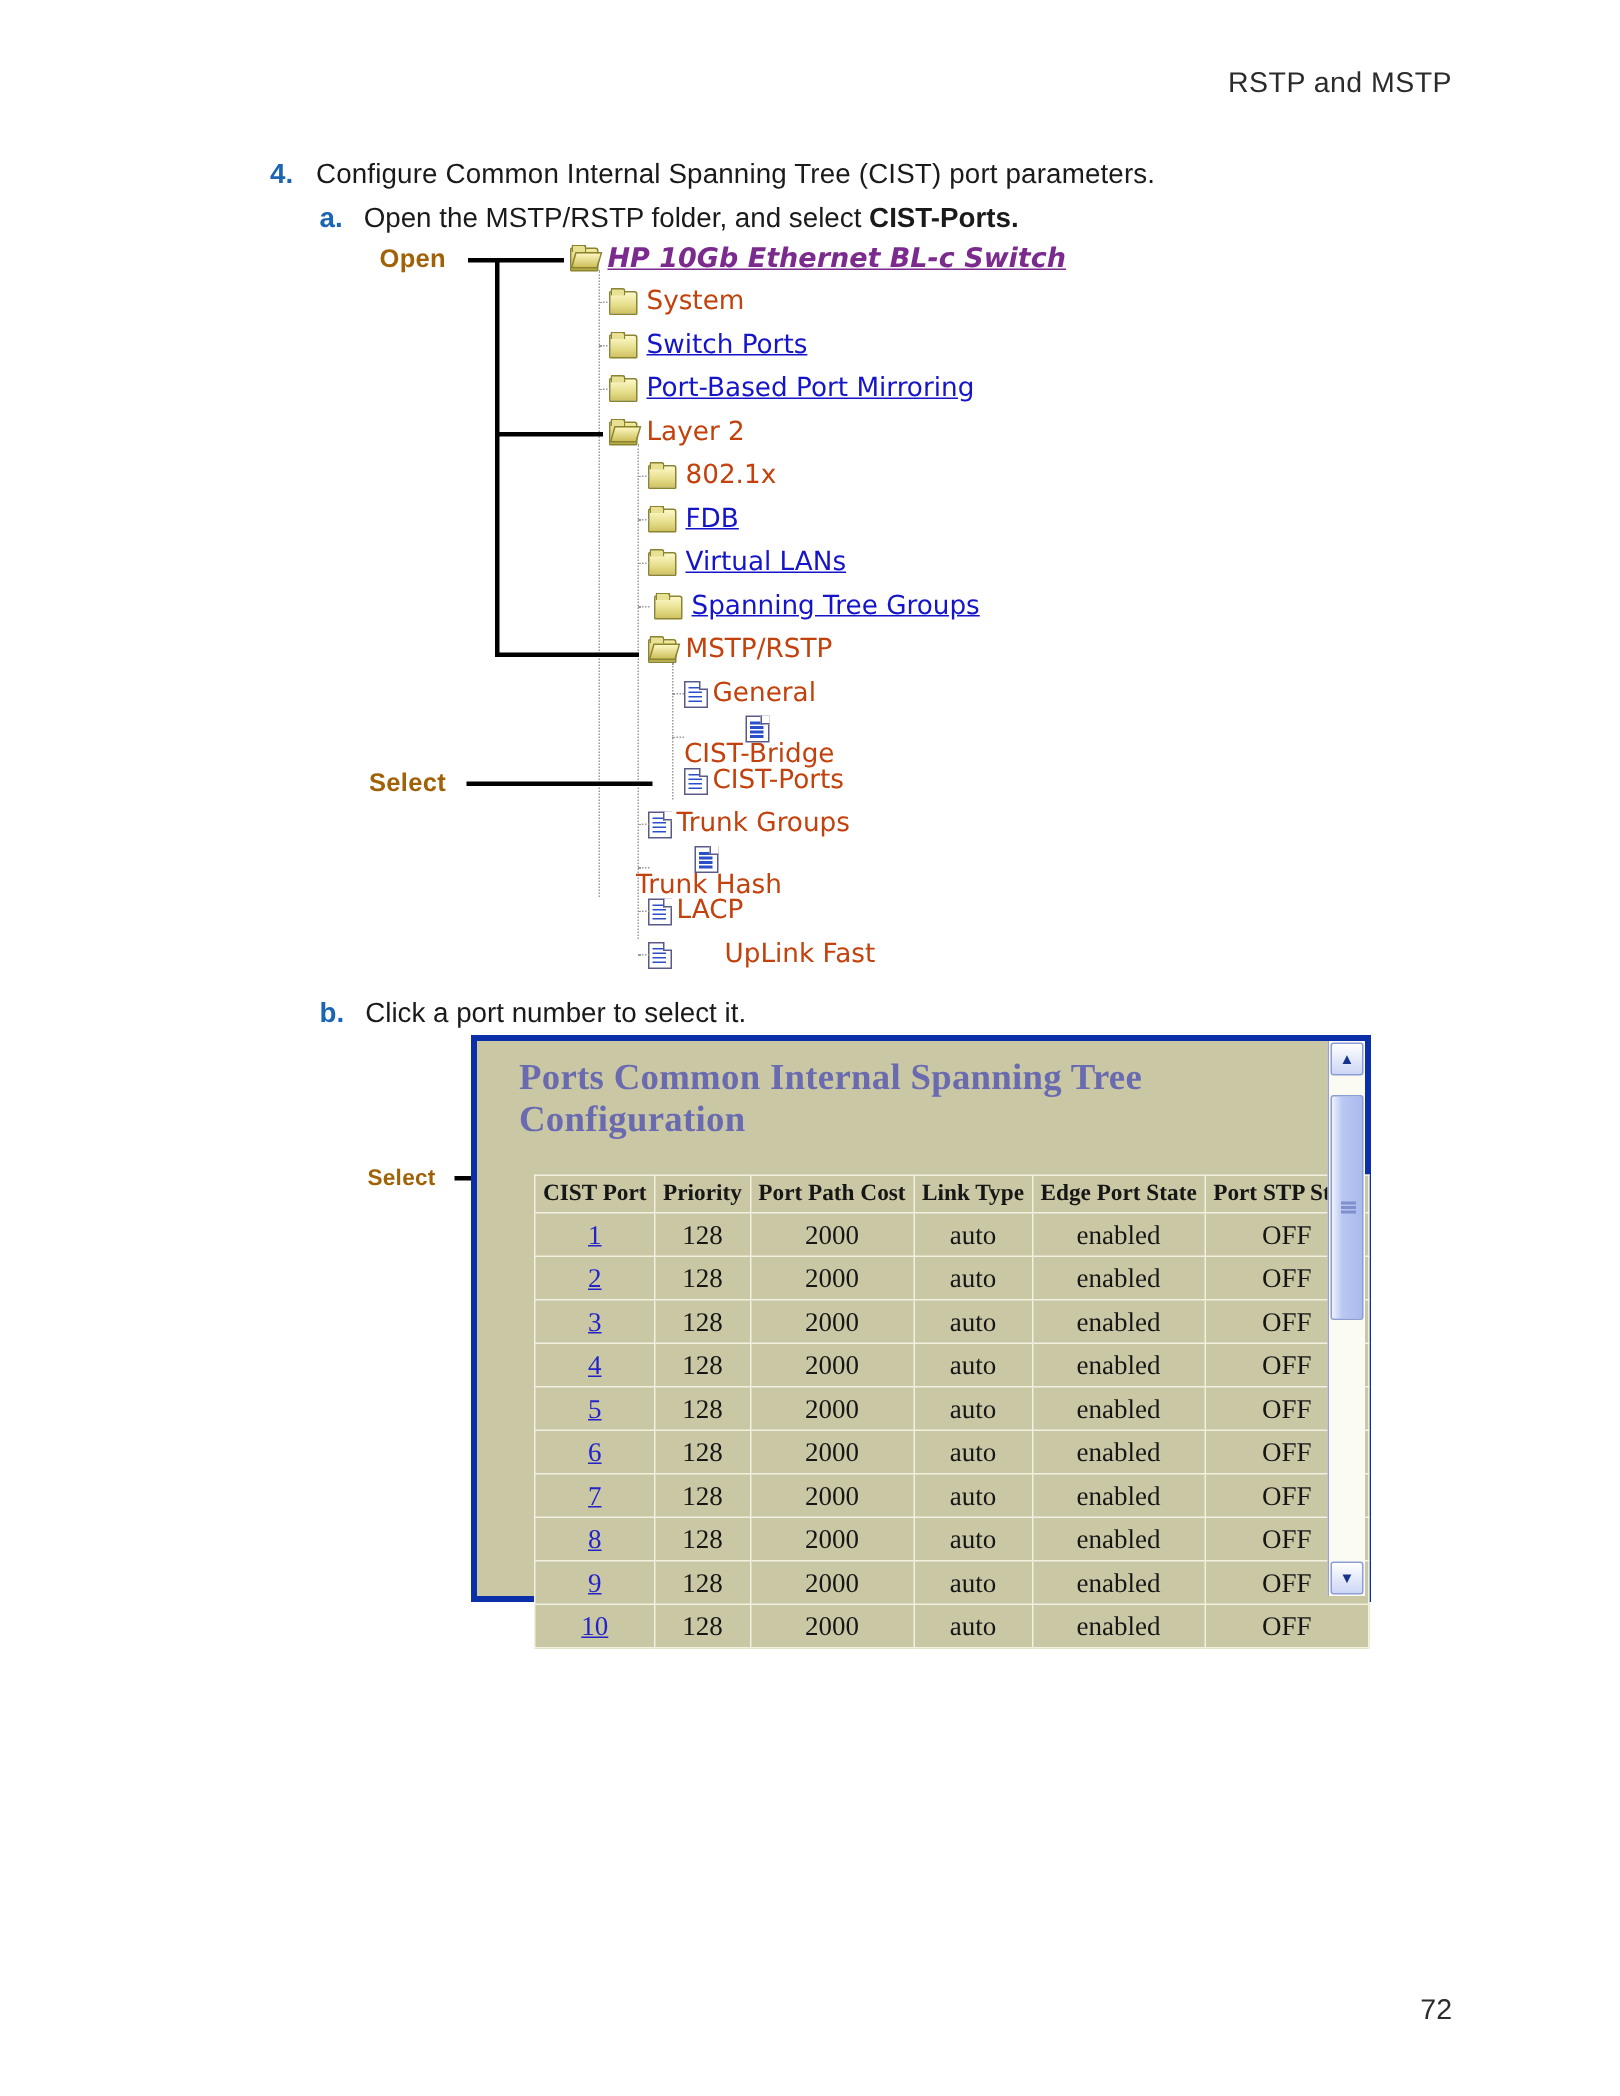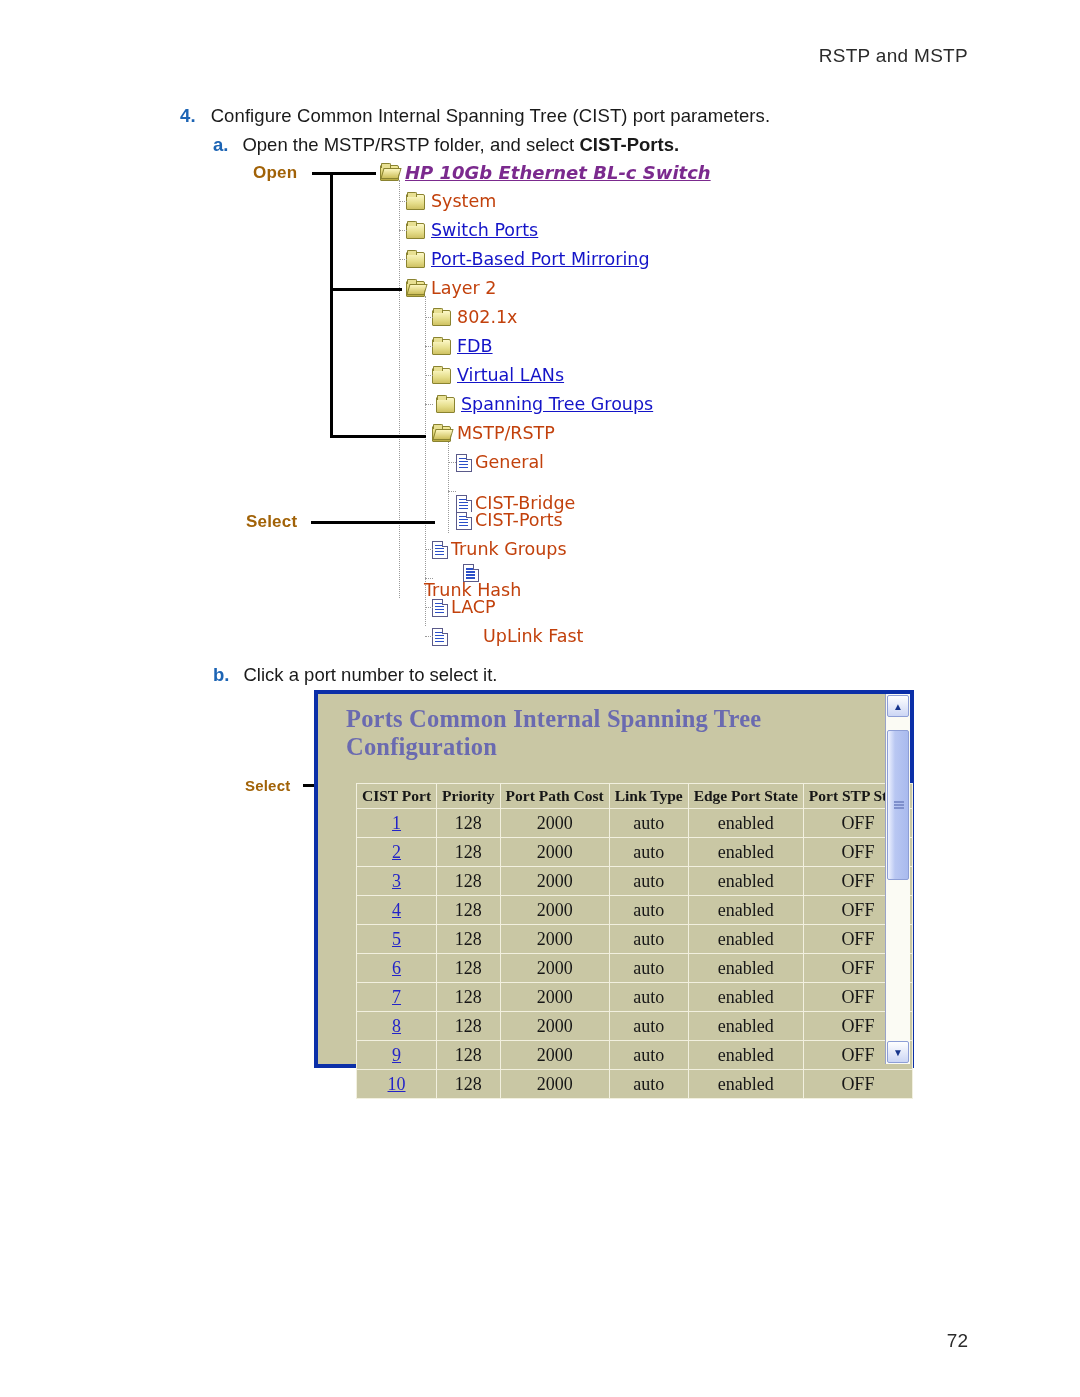--- a/index.html
+++ b/index.html
@@ -249,21 +249,21 @@
   <div class="tree-row" style="top:261px; left:192px;">
     <span class="ico folder open"></span>
     <span class="label">MSTP/RSTP</span>
   </div>
 
   <div class="tree-row" style="top:290px; left:216px;">
     <span class="ico file"></span>
     <span class="label">General</span>
   </div>
 
-  <div class="tree-row" style="top:331px; left:216px;">
+  <div class="tree-row" style="top:319px; left:216px;flex-direction:column;">
     <span class="ico file"></span>
     <span class="label">CIST-Bridge</span>
   </div>
 
   <div class="tree-row" style="top:348px; left:216px;">
     <span class="ico file"></span>
     <span class="label">CIST-Ports</span>
   </div>
 
   <div class="tree-row" style="top:377px; left:192px;">

